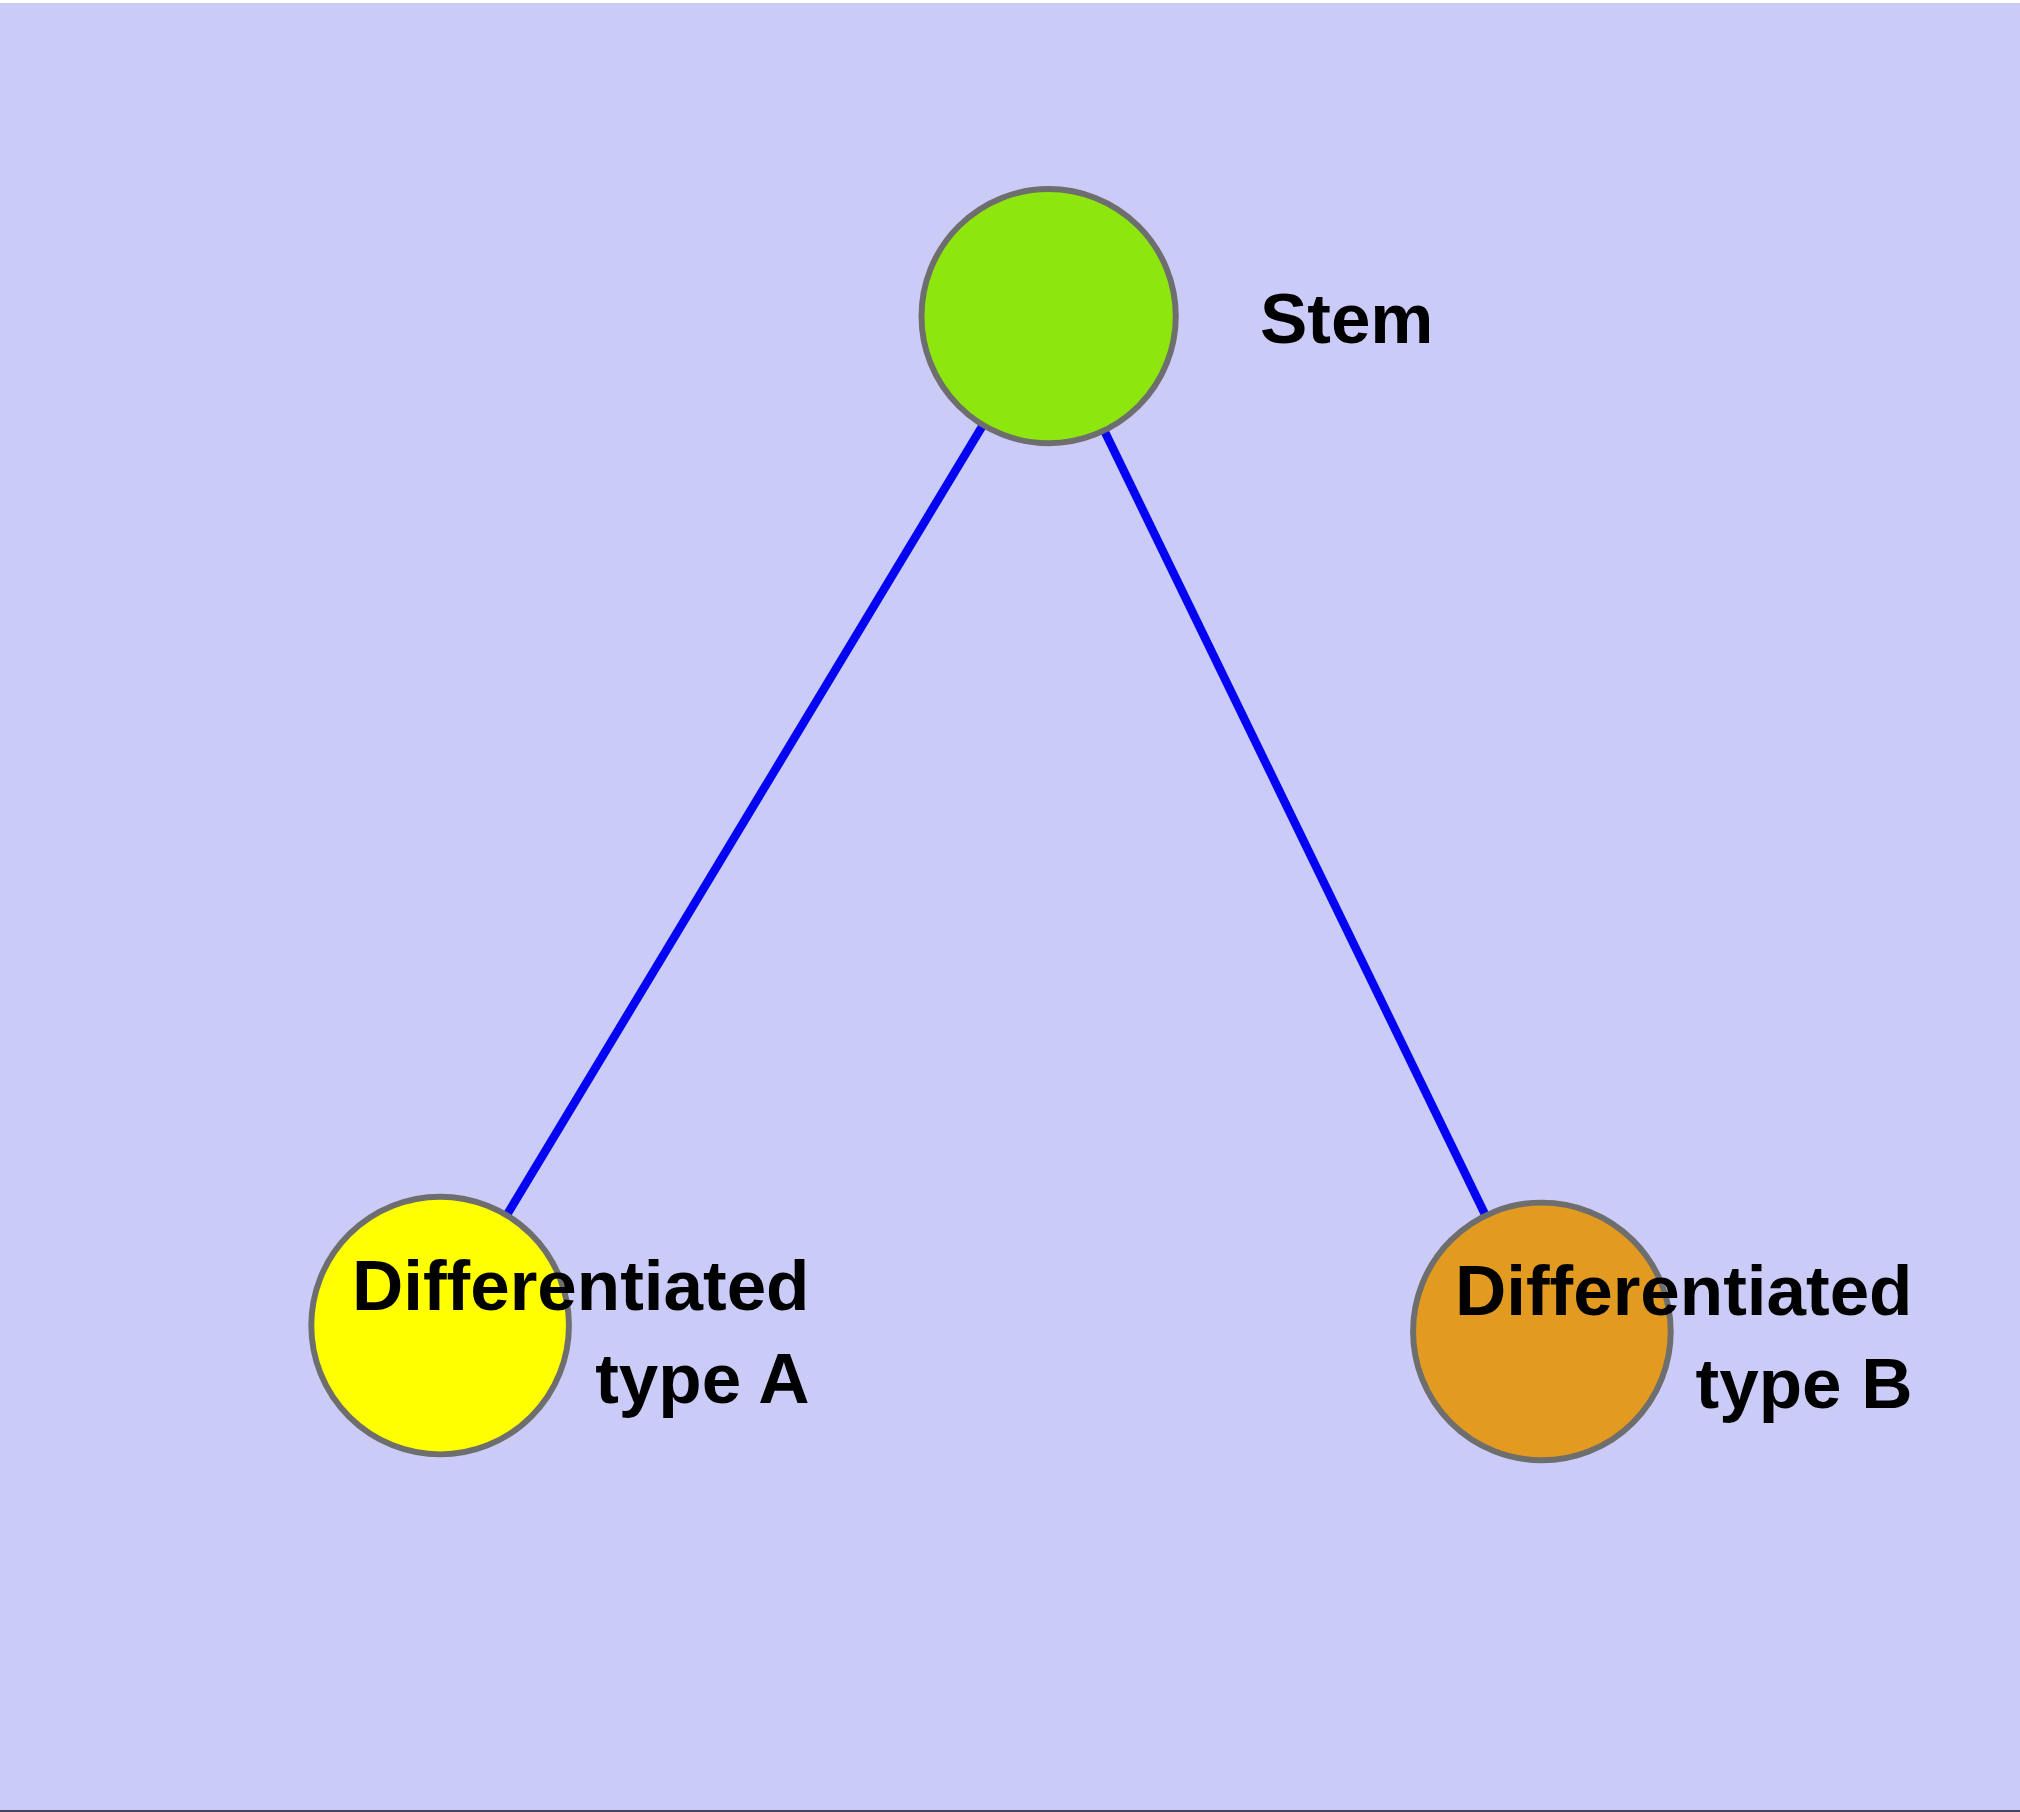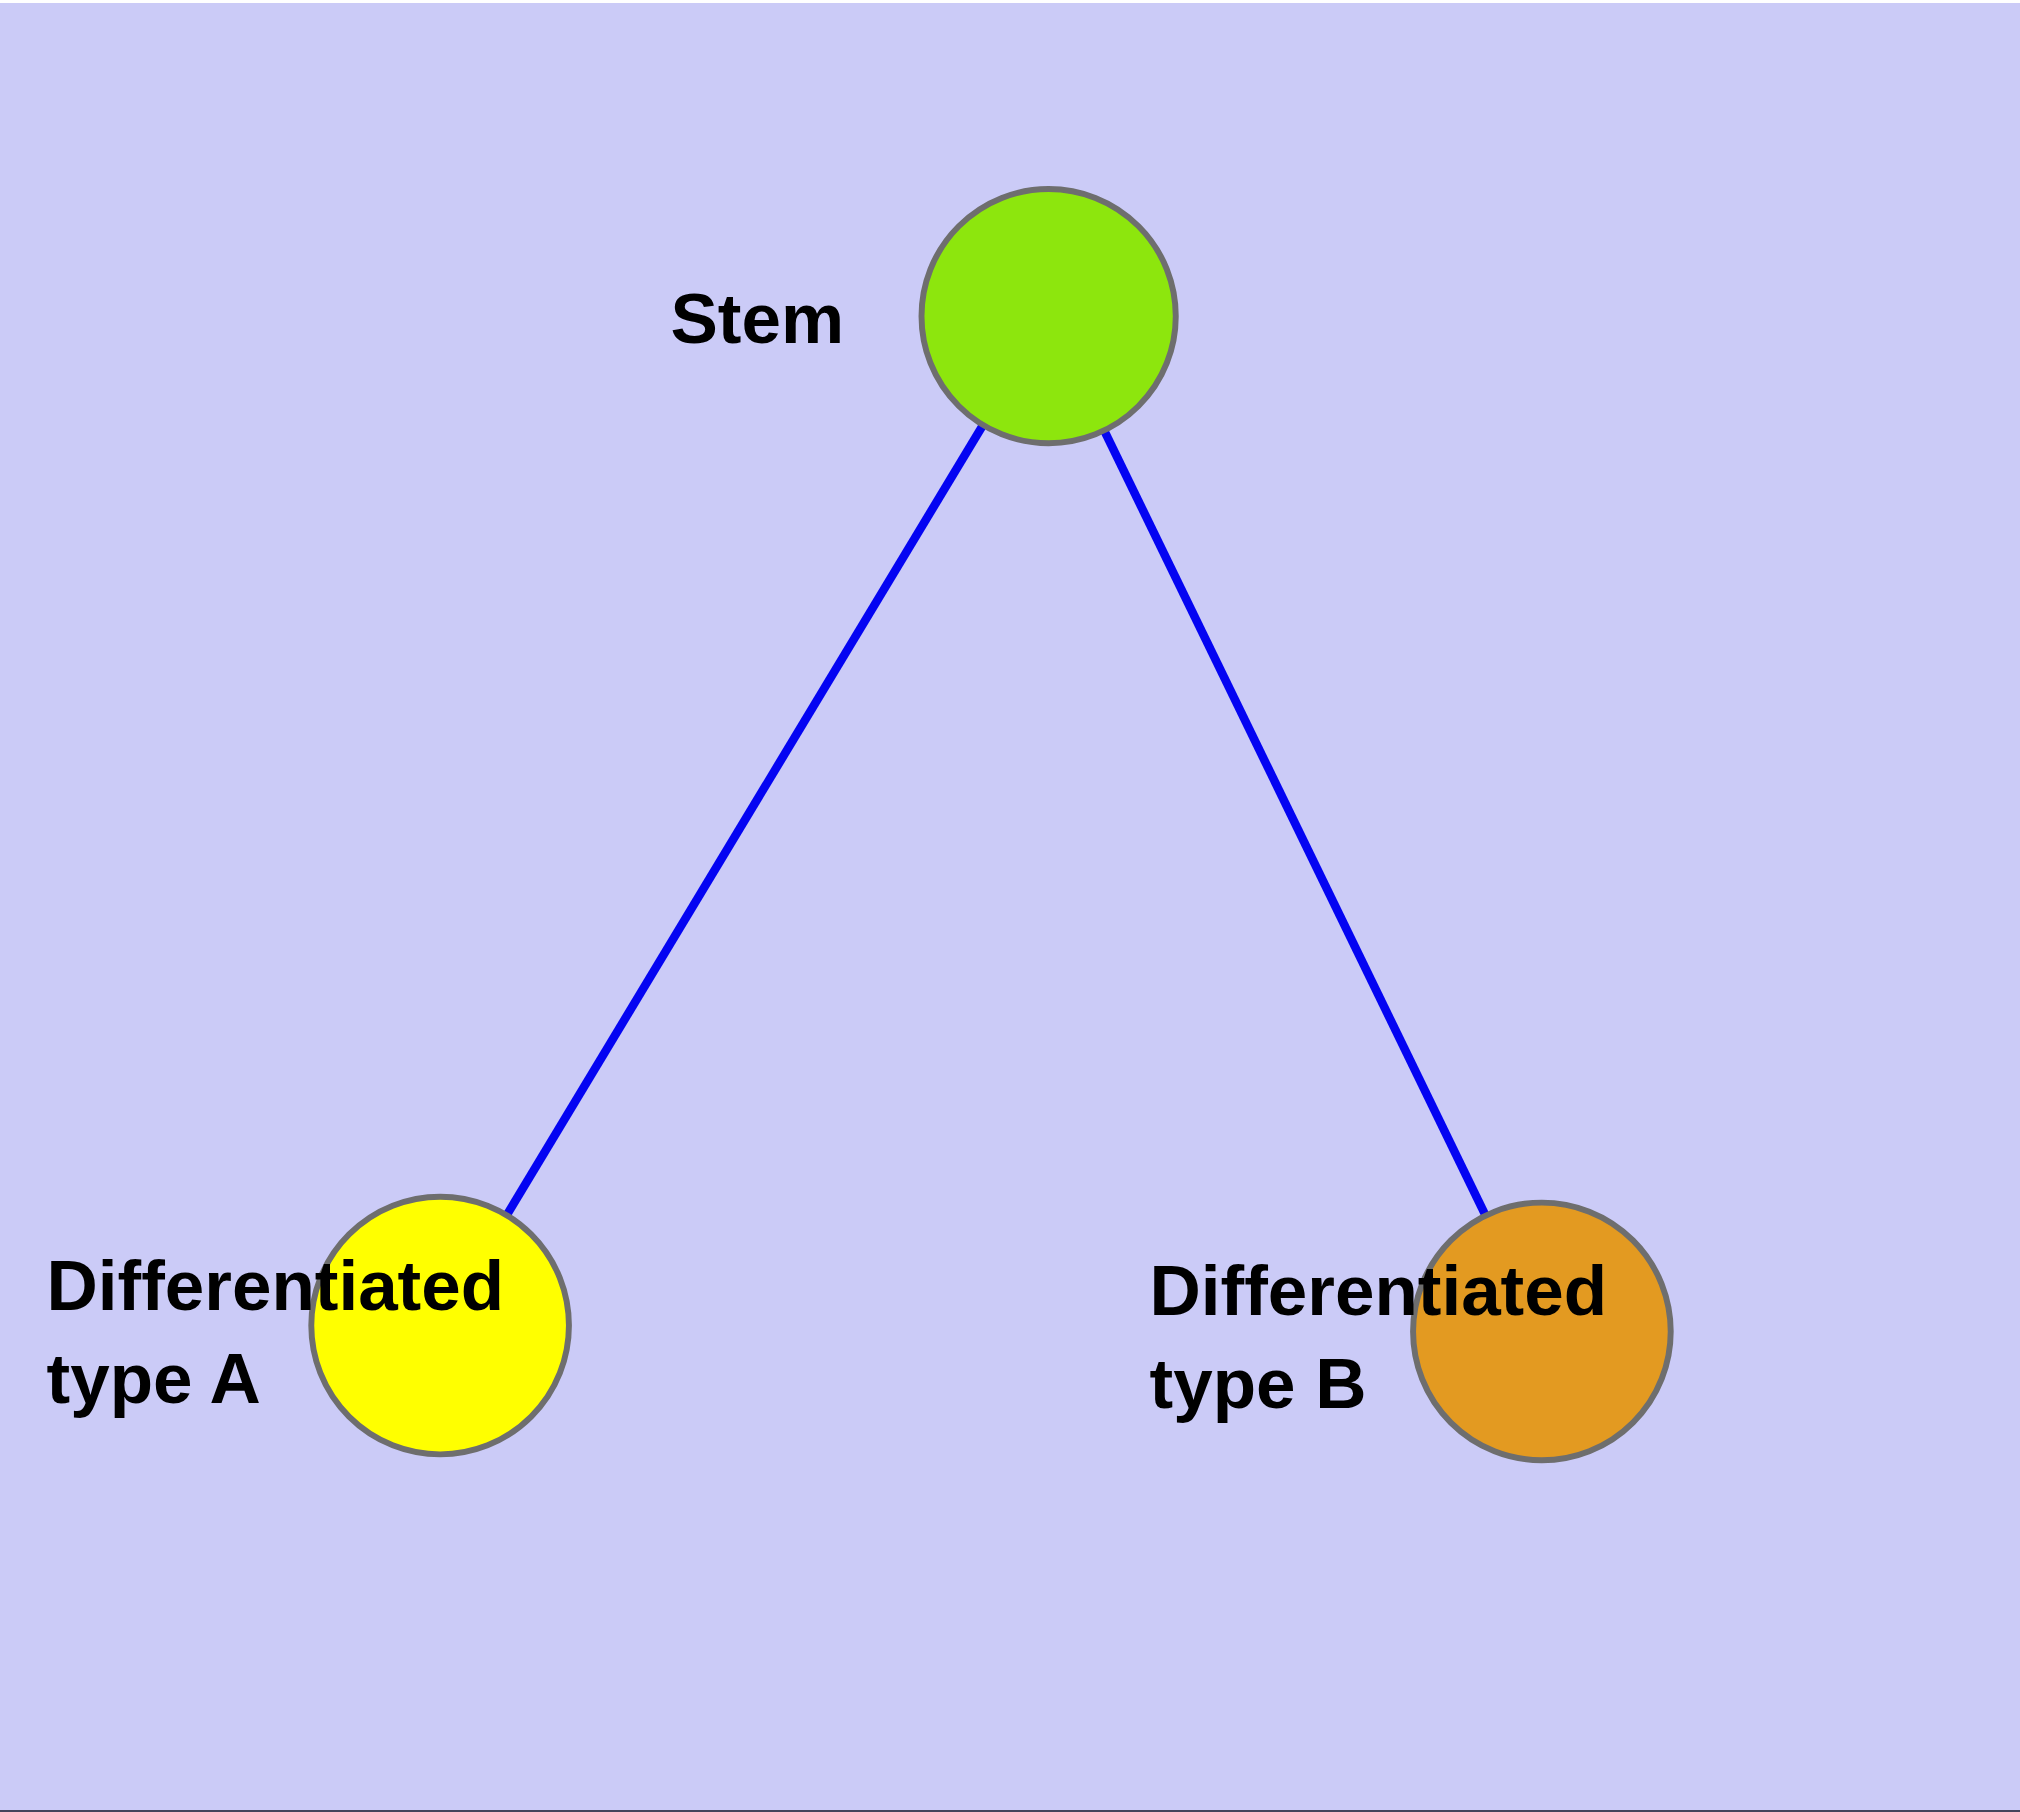--- a/index.html
+++ b/index.html
@@ -23,21 +23,21 @@
     position: absolute;
     left: 0;
     width: 100%;
   }
   .strip.top { top: 0; height: 3.4px; }
   .strip.bottom { bottom: 0; height: 2.5px; }
   .node-label {
     position: absolute;
     transform: translate(-50%, -50%);
     font-weight: bold;
-    text-align: left;
+    text-align: right;
     white-space: pre-line;
     line-height: 1.31;
     letter-spacing: 0;
     width: 763px;
     pointer-events: none;
   }
 </style>
 </head>
 <body>
 

